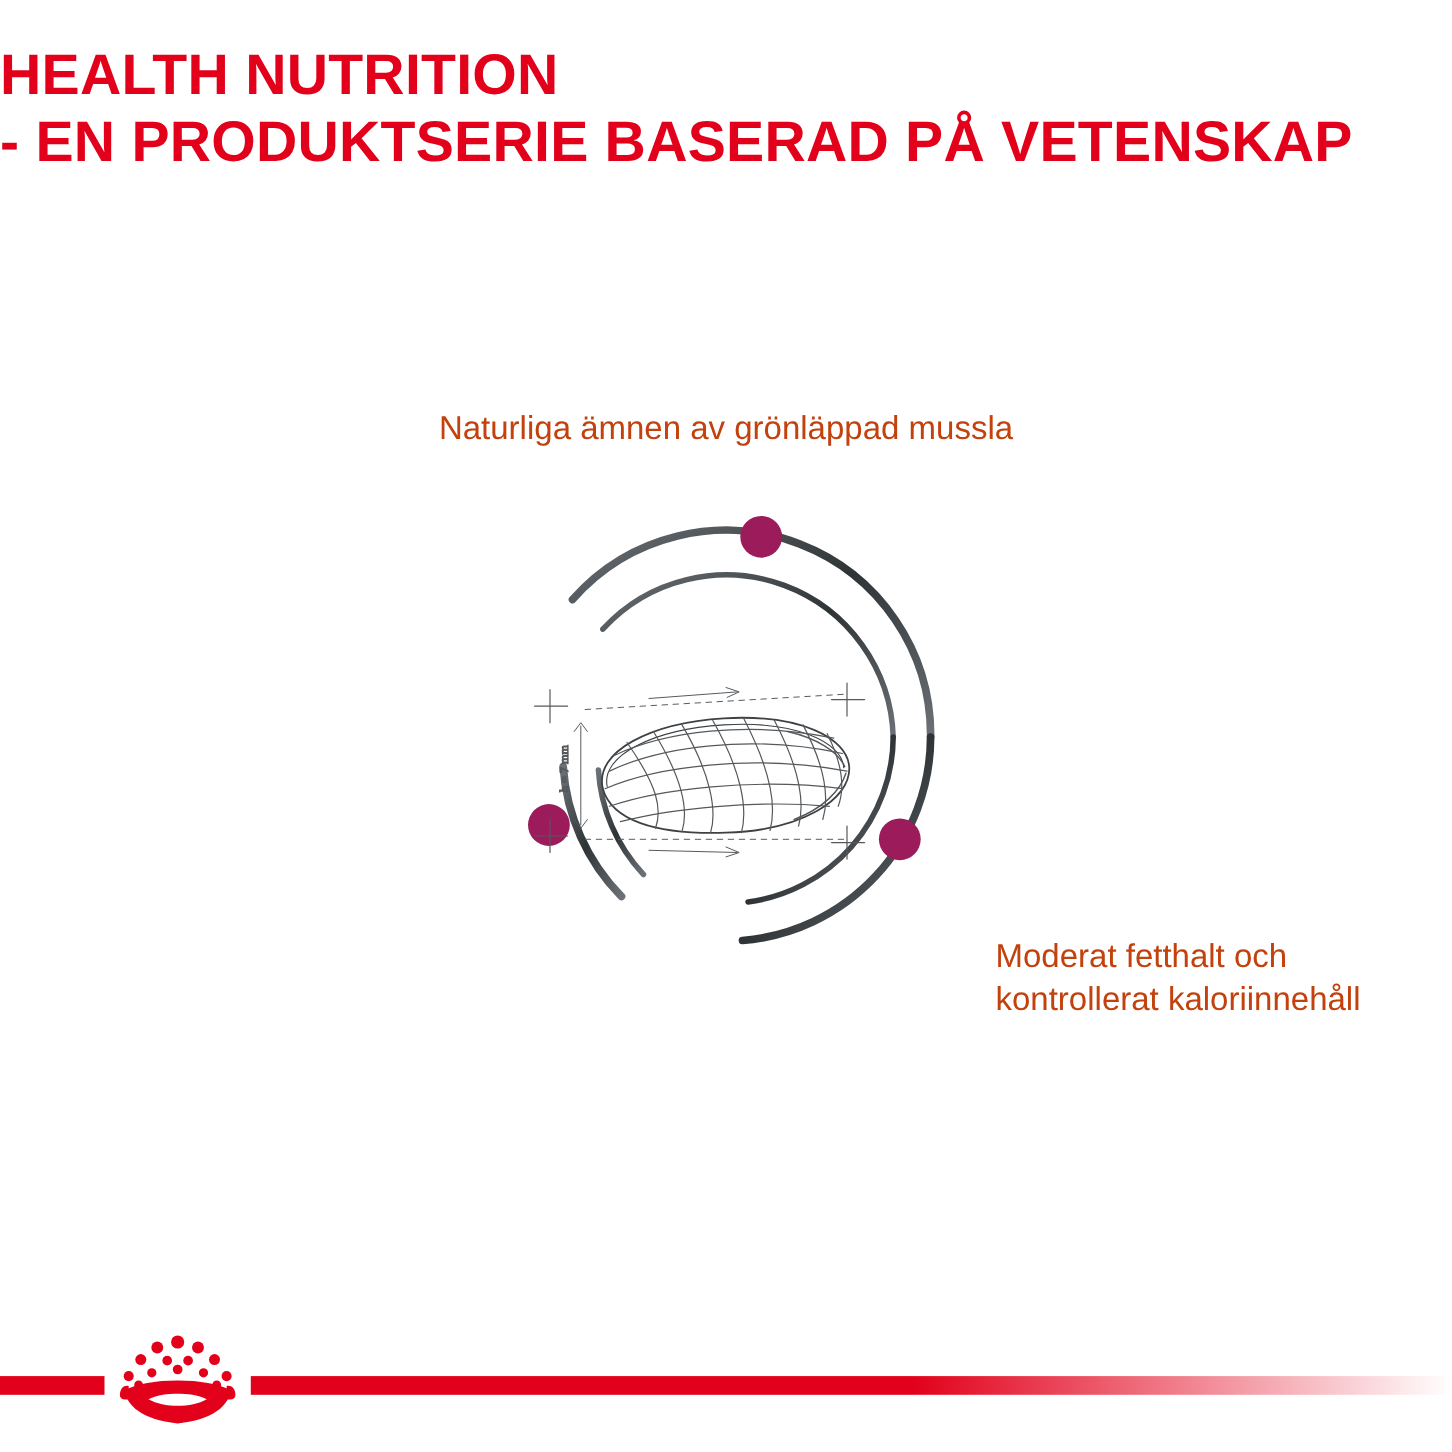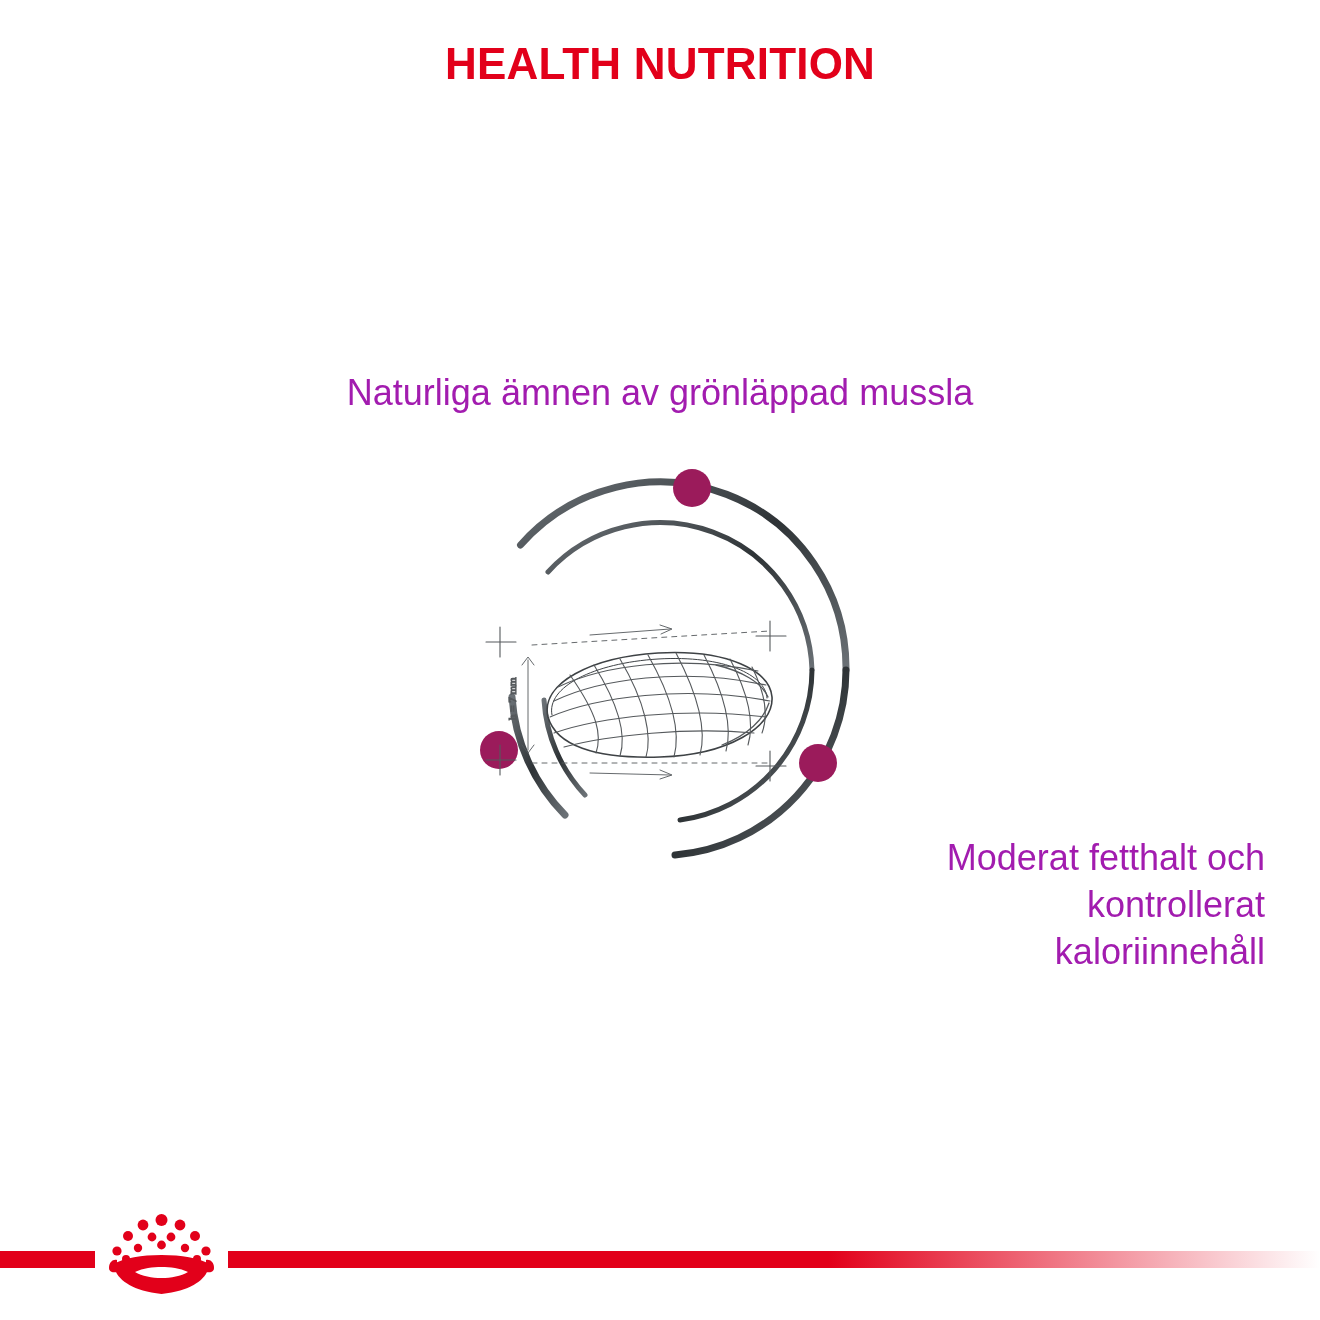--- a/index.html
+++ b/index.html
@@ -14,24 +14,23 @@
     font-family: "Liberation Sans", sans-serif;
     overflow: hidden;
   }
 
   
   .title-block {
     position: absolute;
     top: 38px;
     left: 0;
     width: 1320px;
-    text-align: center;
     color: #E2001A;
     font-weight: bold;
-    font-size: 44px;
+    font-size: 52px;
     line-height: 1.18;
     letter-spacing: 0.2px;
   }
   .title-line {
     display: block;
     white-space: nowrap;
   }
 
   
   .diagram {
@@ -58,42 +57,42 @@
     position: absolute;
     left: 470px;
     top: 275px;
     width: 380px;
     height: 190px;
   }
 
   
   .label {
     position: absolute;
-    color: #a21caf;
-    font-size: 36px;
+    color: #c2410c;
+    font-size: 30px;
     line-height: 1.3;
   }
   .label-top {
     top: 40px;
     left: 260px;
     width: 800px;
     text-align: center;
     white-space: nowrap;
   }
   .label-left {
     top: 500px;
     left: 40px;
     width: 350px;
     text-align: center;
   }
   .label-right {
-    top: 505px;
+    top: 520px;
     left: 905px;
     width: 360px;
-    text-align: right;
+    text-align: left;
   }
 
   
   .footer {
     position: absolute;
     left: 0;
     bottom: 0;
     width: 1320px;
     height: 120px;
   }
@@ -119,20 +118,21 @@
     bottom: 18px;
     width: 133px;
     height: 90px;
   }
 </style>
 </head>
 <body>
 
 <div class="title-block">
   <span class="title-line">HEALTH NUTRITION</span>
+  <span class="title-line">- EN PRODUKTSERIE BASERAD PÅ VETENSKAP</span>
 </div>
 
 <div class="diagram">
 
   <div class="circle-wrap">
     <svg width="440" height="440" viewBox="0 0 440 440" xmlns="http://www.w3.org/2000/svg">
       <defs>
         <linearGradient id="ringGrad" x1="0" y1="0" x2="1" y2="1">
           <stop offset="0%" stop-color="#6b7176"></stop>
           <stop offset="50%" stop-color="#2e3336"></stop>

